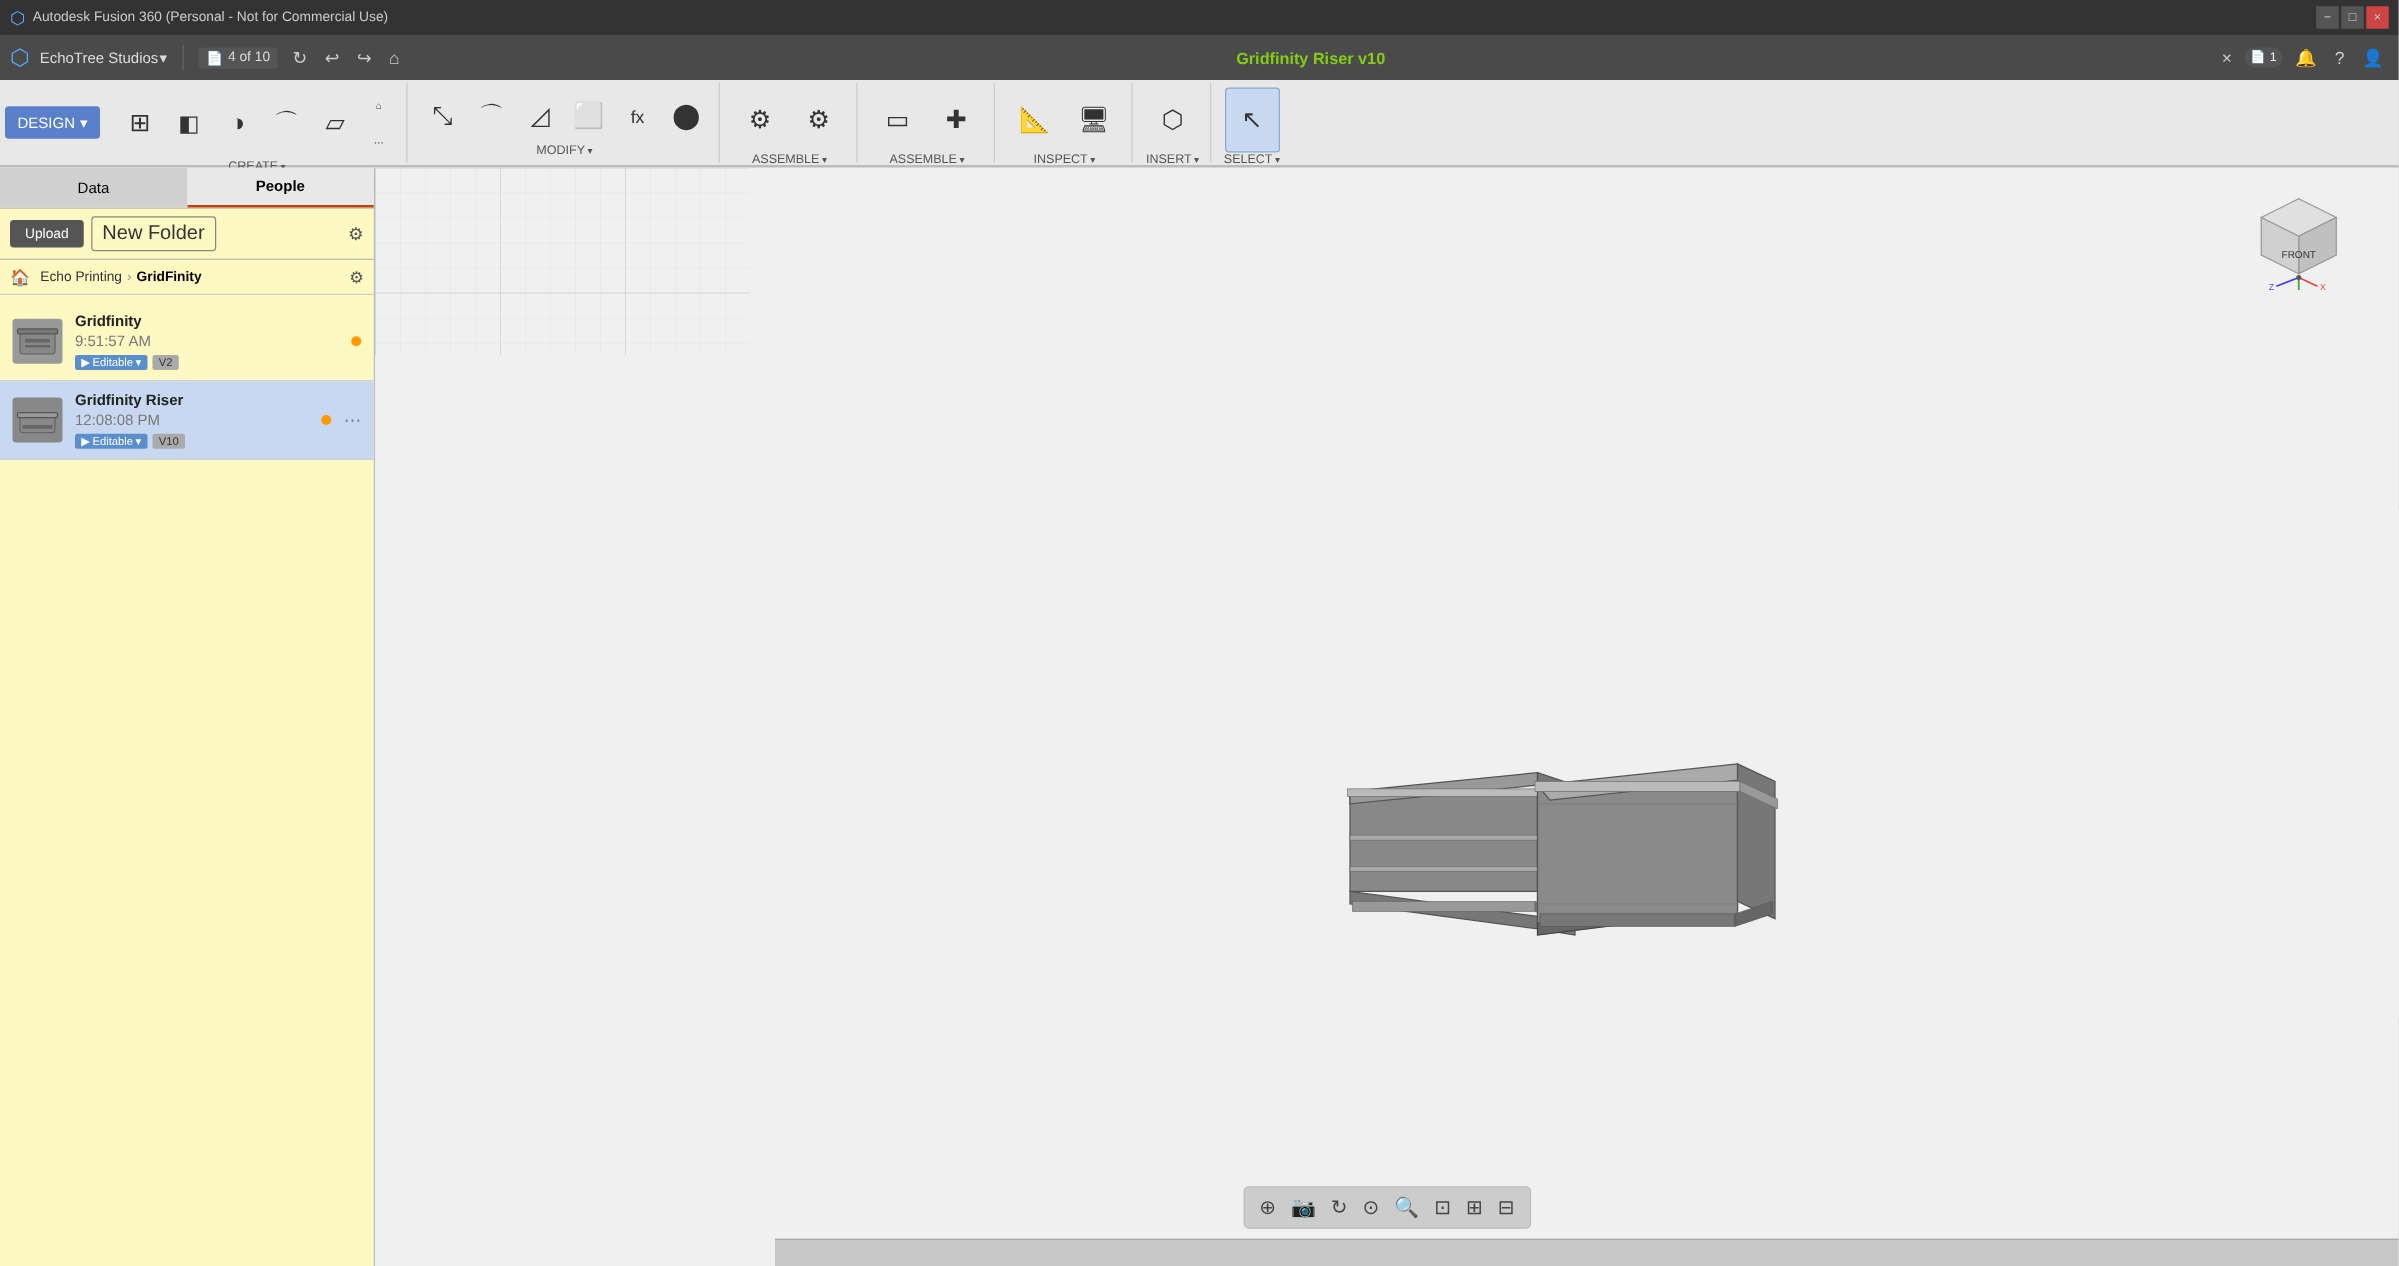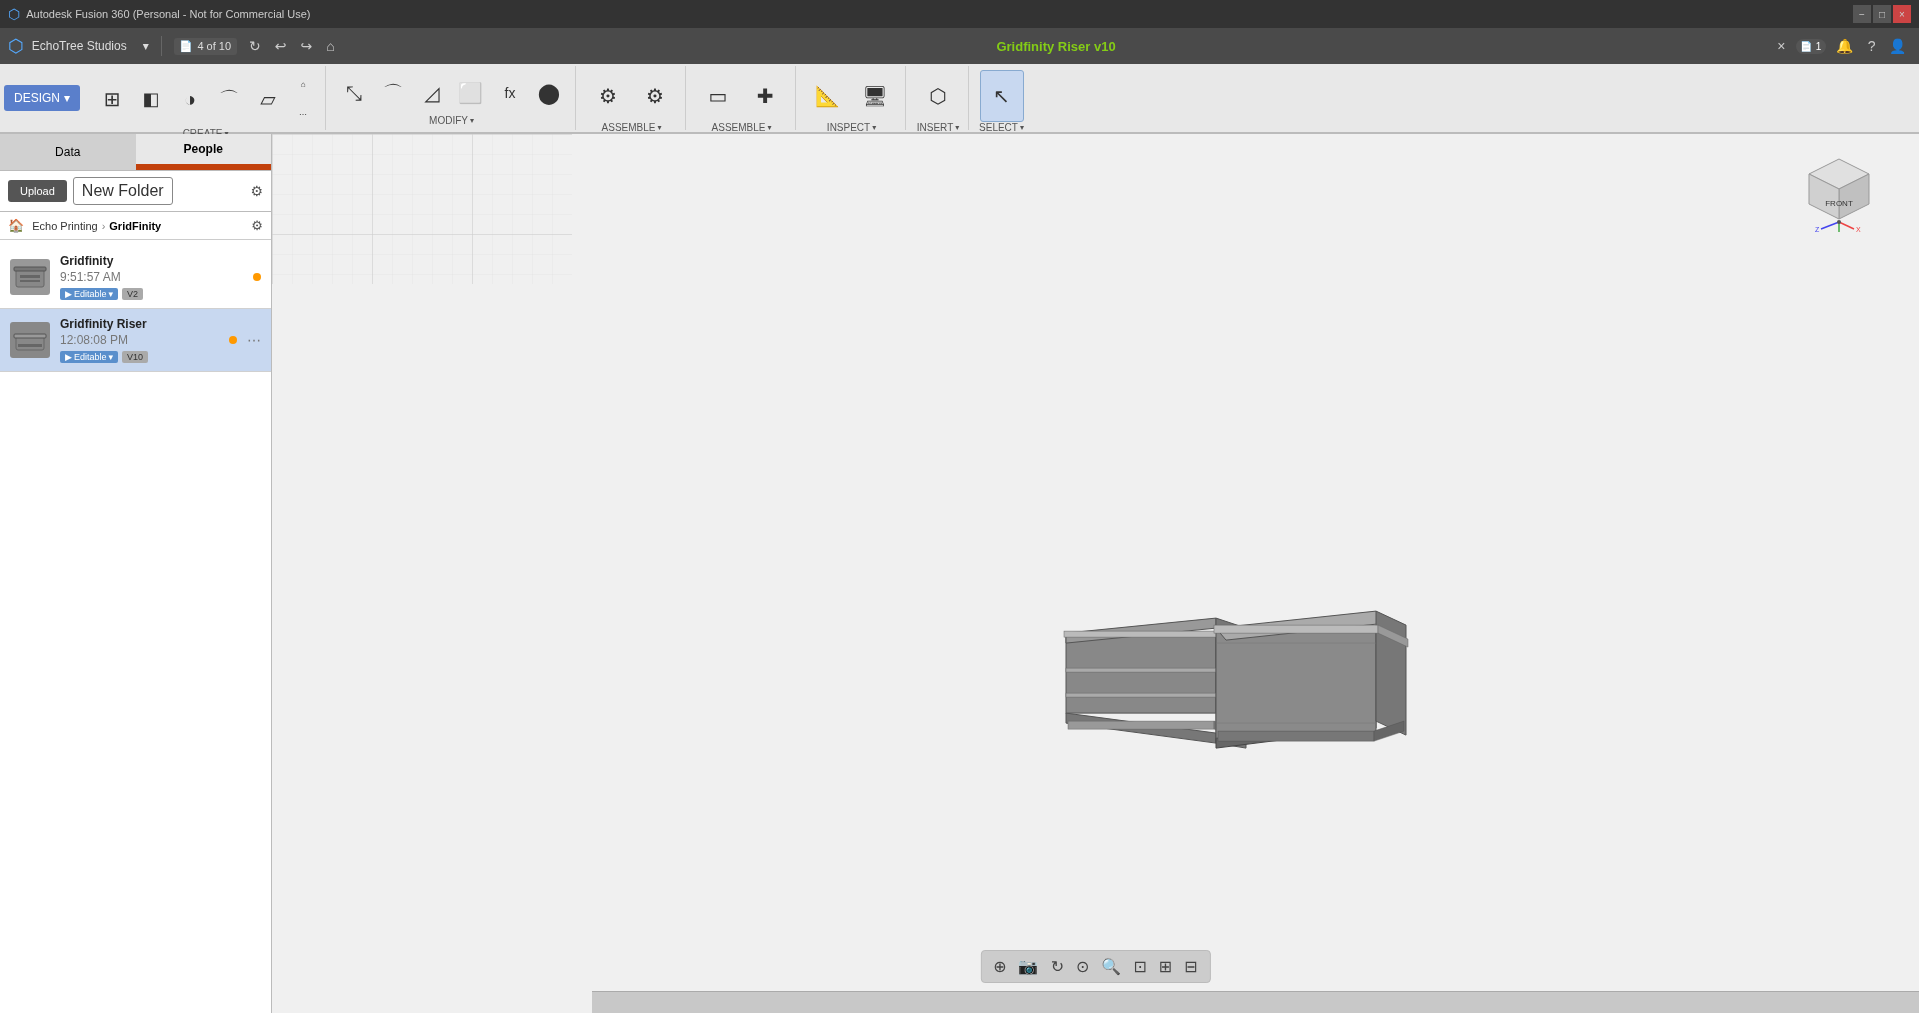--- a/index.html
+++ b/index.html
@@ -31,21 +31,21 @@
 
     
     #topnav {
       background: #4a4a4a;
       height: 36px;
       display: flex;
       align-items: center;
       padding: 0 8px;
       gap: 8px;
     }
-    #topnav .studio-name { color: #ddd; font-size: 12px; cursor: pointer; display: flex; align-items: center; gap: 16px; }
+    #topnav .studio-name { color: #ddd; font-size: 12px; cursor: pointer; display: flex; align-items: center; gap: 1px; }
     #topnav .nav-divider { width: 1px; height: 20px; background: #666; margin: 0 4px; }
     #topnav .file-count { color: #ddd; font-size: 11px; background: #555; padding: 2px 6px; border-radius: 3px; display: flex; align-items: center; gap: 4px; }
     #topnav .nav-icons { display: flex; gap: 6px; align-items: center; }
     #topnav .nav-icon { color: #ccc; cursor: pointer; font-size: 14px; padding: 2px 4px; }
     #topnav .spacer { flex: 1; }
     #topnav .doc-title { color: #84cc16; font-size: 13px; font-weight: bold; }
     #topnav .right-icons { display: flex; gap: 6px; align-items: center; }
 
     
     #ribbon-tabs {
@@ -145,22 +145,22 @@
       align-items: center;
       gap: 4px;
       margin-right: 4px;
     }
 
     
     #main { display: flex; flex: 1; overflow: hidden; }
 
     
     #left-panel {
-      width: 272px;
-      background: #ffffff;
+      width: 300px;
+      background: #fef9c3;
       border-right: 1px solid #bbb;
       display: flex;
       flex-direction: column;
       flex-shrink: 0;
     }
 
     
     #panel-tabs {
       display: flex;
       border-bottom: 1px solid #bbb;
@@ -170,21 +170,21 @@
       padding: 8px;
       text-align: center;
       cursor: pointer;
       background: #d0d0d0;
       font-size: 12px;
       border: none;
     }
     .panel-tab.active {
       background: #e8e8e8;
       font-weight: bold;
-      border-bottom: 6px solid #c2410c;
+      border-bottom: 2px solid #c2410c;
     }
 
     
     #panel-toolbar {
       display: flex;
       align-items: center;
       padding: 6px 8px;
       gap: 6px;
       border-bottom: 1px solid #bbb;
     }

